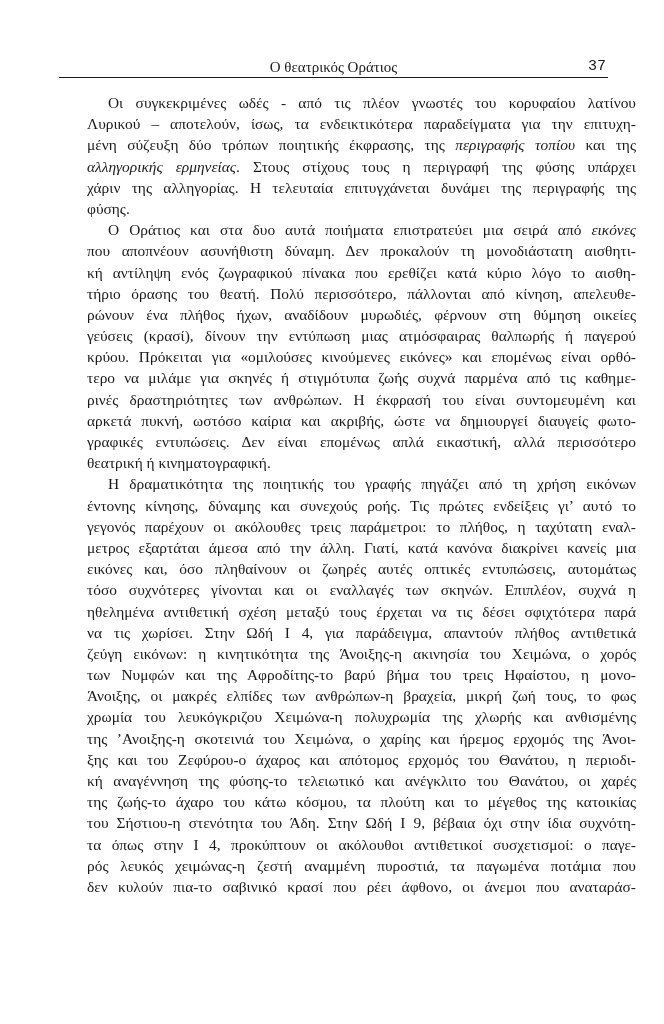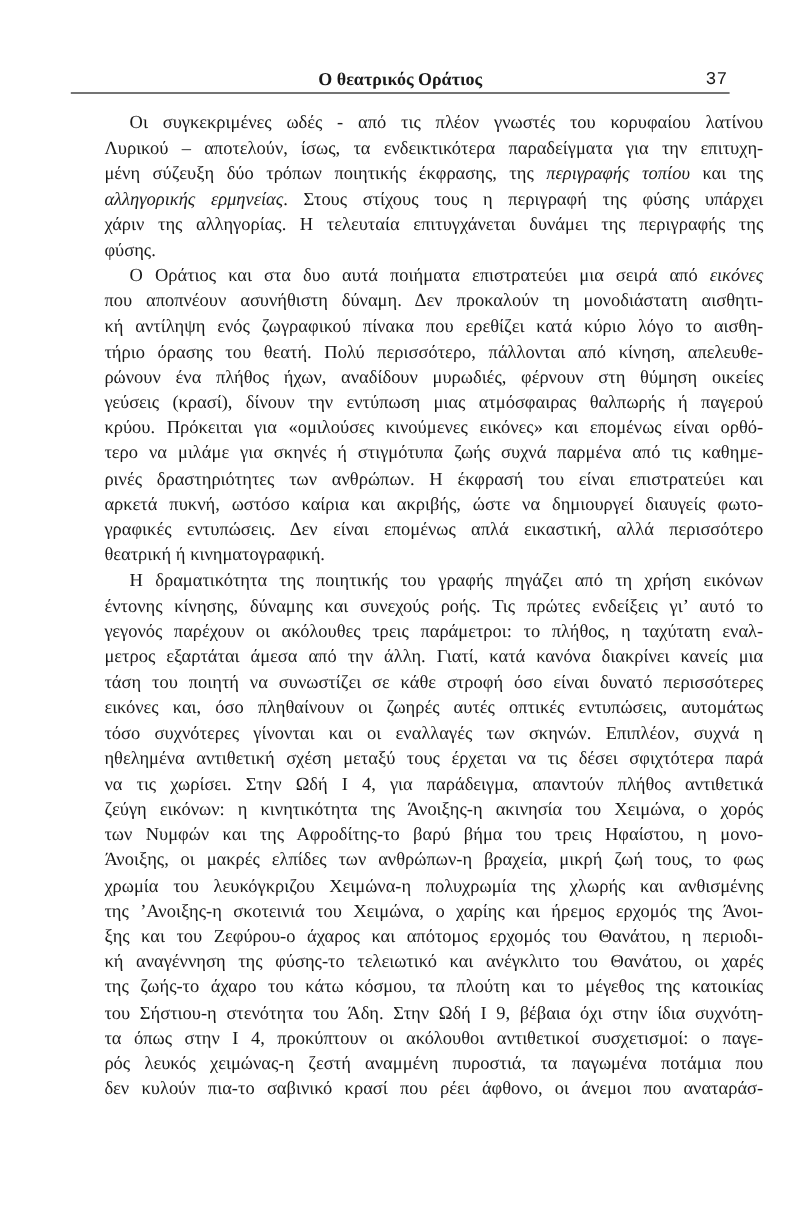--- a/index.html
+++ b/index.html
@@ -6,21 +6,21 @@
   body {
     width: 664px; height: 1024px; background: #ffffff; position: relative; overflow: hidden;
     font-family: "DejaVu Serif", "Liberation Serif", serif; color: #1a1a1a;
   }
   .page-header {
     position: absolute; left: 59px; top: 57px; width: 549px; height: 20px;
     border-bottom: 1.6px solid #1a1a1a;
   }
   .running-title {
     position: absolute; left: 0; right: 0; top: 2px; text-align: center;
-    font-family: "Liberation Serif", serif; font-size: 15px; line-height: 16px; font-weight: bold;
+    font-family: "Liberation Serif", serif; font-size: 15px; line-height: 16px;
   }
   .page-number {
     position: absolute; right: 2px; top: 2px;
     font-family: Liberation Mono, monospace; font-size: 15px; line-height: 16px;
   }
   .body-text {
     position: absolute; left: 59px; top: 92px; width: 549px;
     font-family: "Liberation Serif", serif; font-size: 15.4px; margin-left: 28px;
   }
   .line {
@@ -50,31 +50,30 @@
     </div>
     <div>
       <span class="line first"><span>Ο Οράτιος και στα δυο αυτά ποιήματα επιστρατεύει μια σειρά από </span><span class="it">εικόνες</span></span>
       <span class="line"><span>που αποπνέουν ασυνήθιστη δύναμη. Δεν προκαλούν τη μονοδιάστατη αισθητι-</span></span>
       <span class="line"><span>κή αντίληψη ενός ζωγραφικού πίνακα που ερεθίζει κατά κύριο λόγο το αισθη-</span></span>
       <span class="line"><span>τήριο όρασης του θεατή. Πολύ περισσότερο, πάλλονται από κίνηση, απελευθε-</span></span>
       <span class="line"><span>ρώνουν ένα πλήθος ήχων, αναδίδουν μυρωδιές, φέρνουν στη θύμηση οικείες</span></span>
       <span class="line"><span>γεύσεις (κρασί), δίνουν την εντύπωση μιας ατμόσφαιρας θαλπωρής ή παγερού</span></span>
       <span class="line"><span>κρύου. Πρόκειται για «ομιλούσες κινούμενες εικόνες» και επομένως είναι ορθό-</span></span>
       <span class="line"><span>τερο να μιλάμε για σκηνές ή στιγμότυπα ζωής συχνά παρμένα από τις καθημε-</span></span>
-      <span class="line"><span>ρινές δραστηριότητες των ανθρώπων. Η έκφρασή του είναι επιστρατεύει και</span></span>
+      <span class="line"><span>ρινές δραστηριότητες των ανθρώπων. Η έκφρασή του είναι συντομευμένη και</span></span>
       <span class="line"><span>αρκετά πυκνή, ωστόσο καίρια και ακριβής, ώστε να δημιουργεί διαυγείς φωτο-</span></span>
       <span class="line"><span>γραφικές εντυπώσεις. Δεν είναι επομένως απλά εικαστική, αλλά περισσότερο</span></span>
       <span class="line last"><span>θεατρική ή κινηματογραφική.</span></span>
     </div>
     <div>
       <span class="line first"><span>Η δραματικότητα της ποιητικής του γραφής πηγάζει από τη χρήση εικόνων</span></span>
       <span class="line"><span>έντονης κίνησης, δύναμης και συνεχούς ροής. Τις πρώτες ενδείξεις γι’ αυτό το</span></span>
       <span class="line"><span>γεγονός παρέχουν οι ακόλουθες τρεις παράμετροι: το πλήθος, η ταχύτατη εναλ-</span></span>
       <span class="line"><span>μετρος εξαρτάται άμεσα από την άλλη. Γιατί, κατά κανόνα διακρίνει κανείς μια</span></span>
-      <span class="line"><span>τάση του ποιητή να συνωστίζει σε κάθε στροφή όσο είναι δυνατό περισσότερες</span></span>
       <span class="line"><span>εικόνες και, όσο πληθαίνουν οι ζωηρές αυτές οπτικές εντυπώσεις, αυτομάτως</span></span>
       <span class="line"><span>τόσο συχνότερες γίνονται και οι εναλλαγές των σκηνών. Επιπλέον,  συχνά η</span></span>
       <span class="line"><span>ηθελημένα αντιθετική σχέση μεταξύ τους έρχεται να τις δέσει σφιχτότερα παρά</span></span>
       <span class="line"><span>να τις χωρίσει. Στην Ωδή Ι 4, για παράδειγμα, απαντούν πλήθος αντιθετικά</span></span>
       <span class="line"><span>ζεύγη εικόνων: η κινητικότητα της Άνοιξης-η ακινησία του Χειμώνα, ο χορός</span></span>
       <span class="line"><span>των Νυμφών και της Αφροδίτης-το βαρύ βήμα του τρεις Ηφαίστου, η μονο-</span></span>
       <span class="line"><span>Άνοιξης, οι μακρές ελπίδες των ανθρώπων-η βραχεία, μικρή ζωή τους, το φως</span></span>
       <span class="line"><span>χρωμία του λευκόγκριζου Χειμώνα-η πολυχρωμία της χλωρής και ανθισμένης</span></span>
       <span class="line"><span>της ’Ανοιξης-η σκοτεινιά του Χειμώνα, ο χαρίης και ήρεμος ερχομός της Άνοι-</span></span>
       <span class="line"><span>ξης και του Ζεφύρου-ο άχαρος και απότομος ερχομός του Θανάτου, η περιοδι-</span></span>

